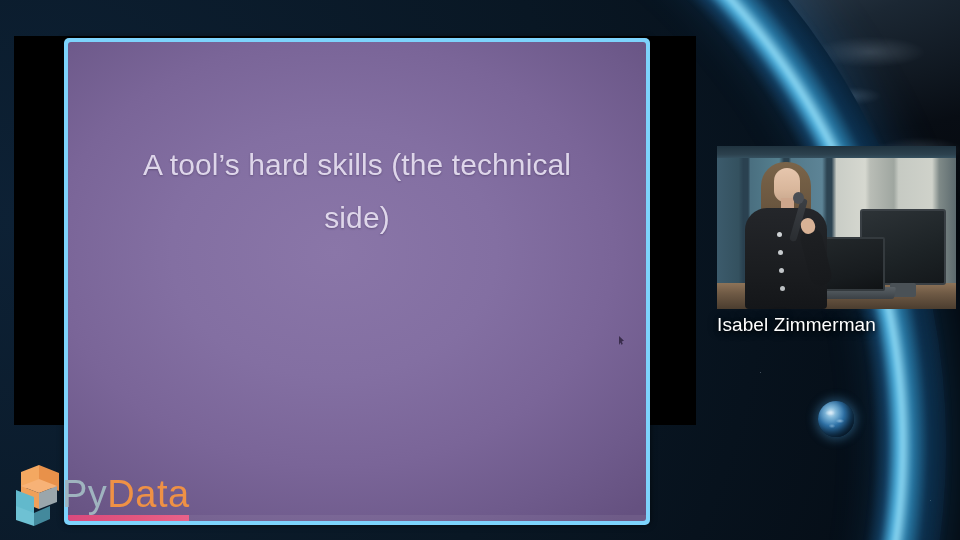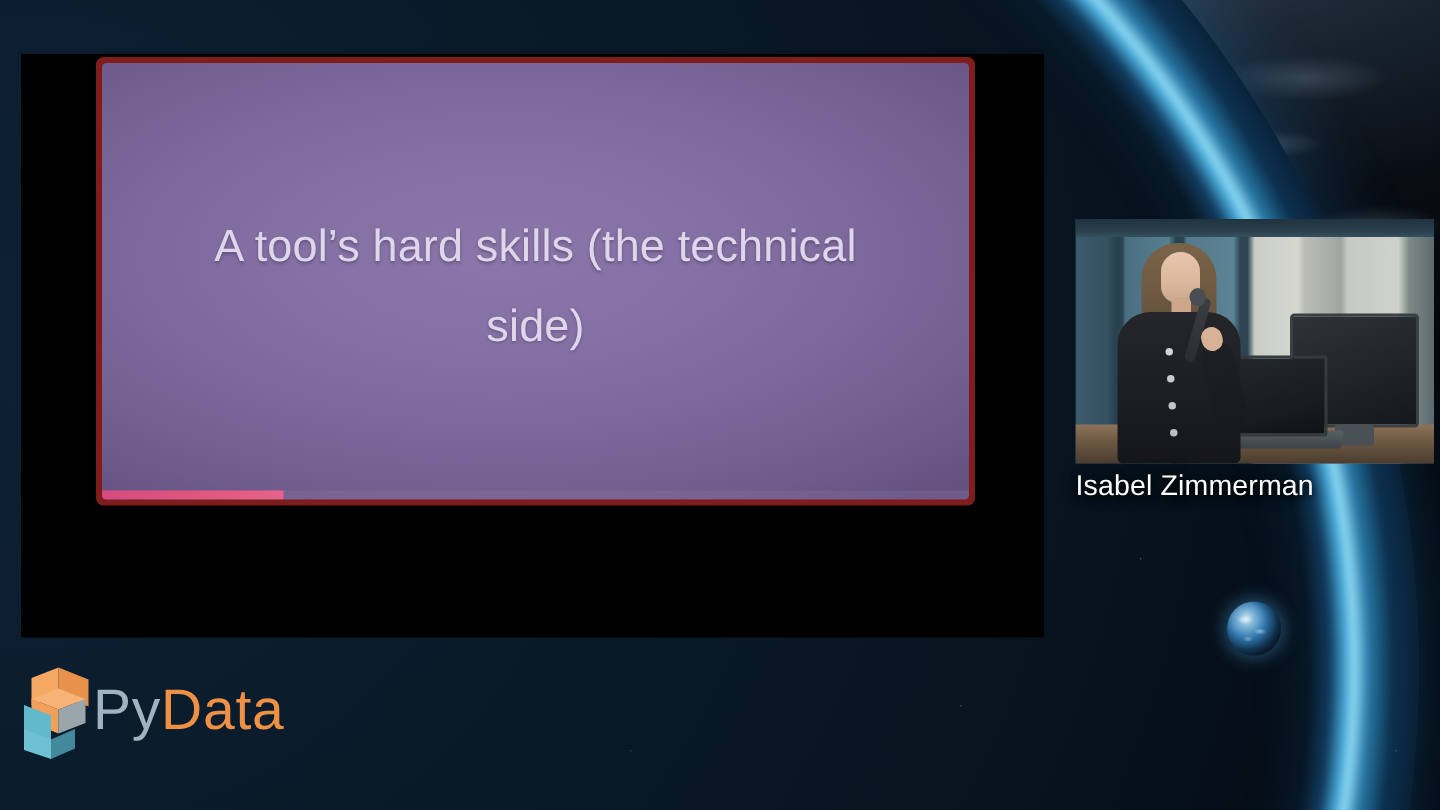--- a/index.html
+++ b/index.html
@@ -92,22 +92,22 @@
   .star{position:absolute;width:1px;height:1px;background:#cfe0f0;border-radius:50%;opacity:.55;}
 
   
   .capture-panel{
     position:absolute;left:14px;top:36px;width:682px;height:389px;
     background:#000;
   }
 
   
   .slide-frame{
-    position:absolute;left:64px;top:38px;width:586px;height:299px;
-    background:#7f1d1d;
+    position:absolute;left:64px;top:38px;width:586px;height:487px;
+    background:#7dd3fc;
     border-radius:5px;
     padding:4px;
     box-sizing:border-box;
     box-shadow:0 0 6px rgba(0,0,0,.6);
   }
   .slide{
     position:relative;width:100%;height:100%;border-radius:3px;overflow:hidden;
     background:
       radial-gradient(ellipse 78% 72% at 46% 44%, #8a76a8 0%, #836fa2 36%, #7a6598 62%, #6e5a8b 84%, #655180 100%);
   }
@@ -247,21 +247,21 @@
     text-align:left;
     color:#fff;
     font-size:19px;
     font-weight:400;
     text-shadow:0 1px 4px rgba(0,0,0,.9), 0 0 10px rgba(0,0,0,.6);
     letter-spacing:.1px;
   }
 
   
   .pydata-logo{
-    position:absolute;left:12px;top:444px;width:186px;height:64px;
+    position:absolute;left:12px;top:464px;width:186px;height:64px;
   }
   .logo-mark{position:absolute;left:0;top:0;width:54px;height:62px;}
   .logo-text{
     position:absolute;left:50px;top:9px;
     font-size:38px;font-weight:400;letter-spacing:.5px;
     white-space:nowrap;
   }
   .logo-py{color:#9fb4bf;}
   .logo-data{color:#ef9145;}
 </style>

